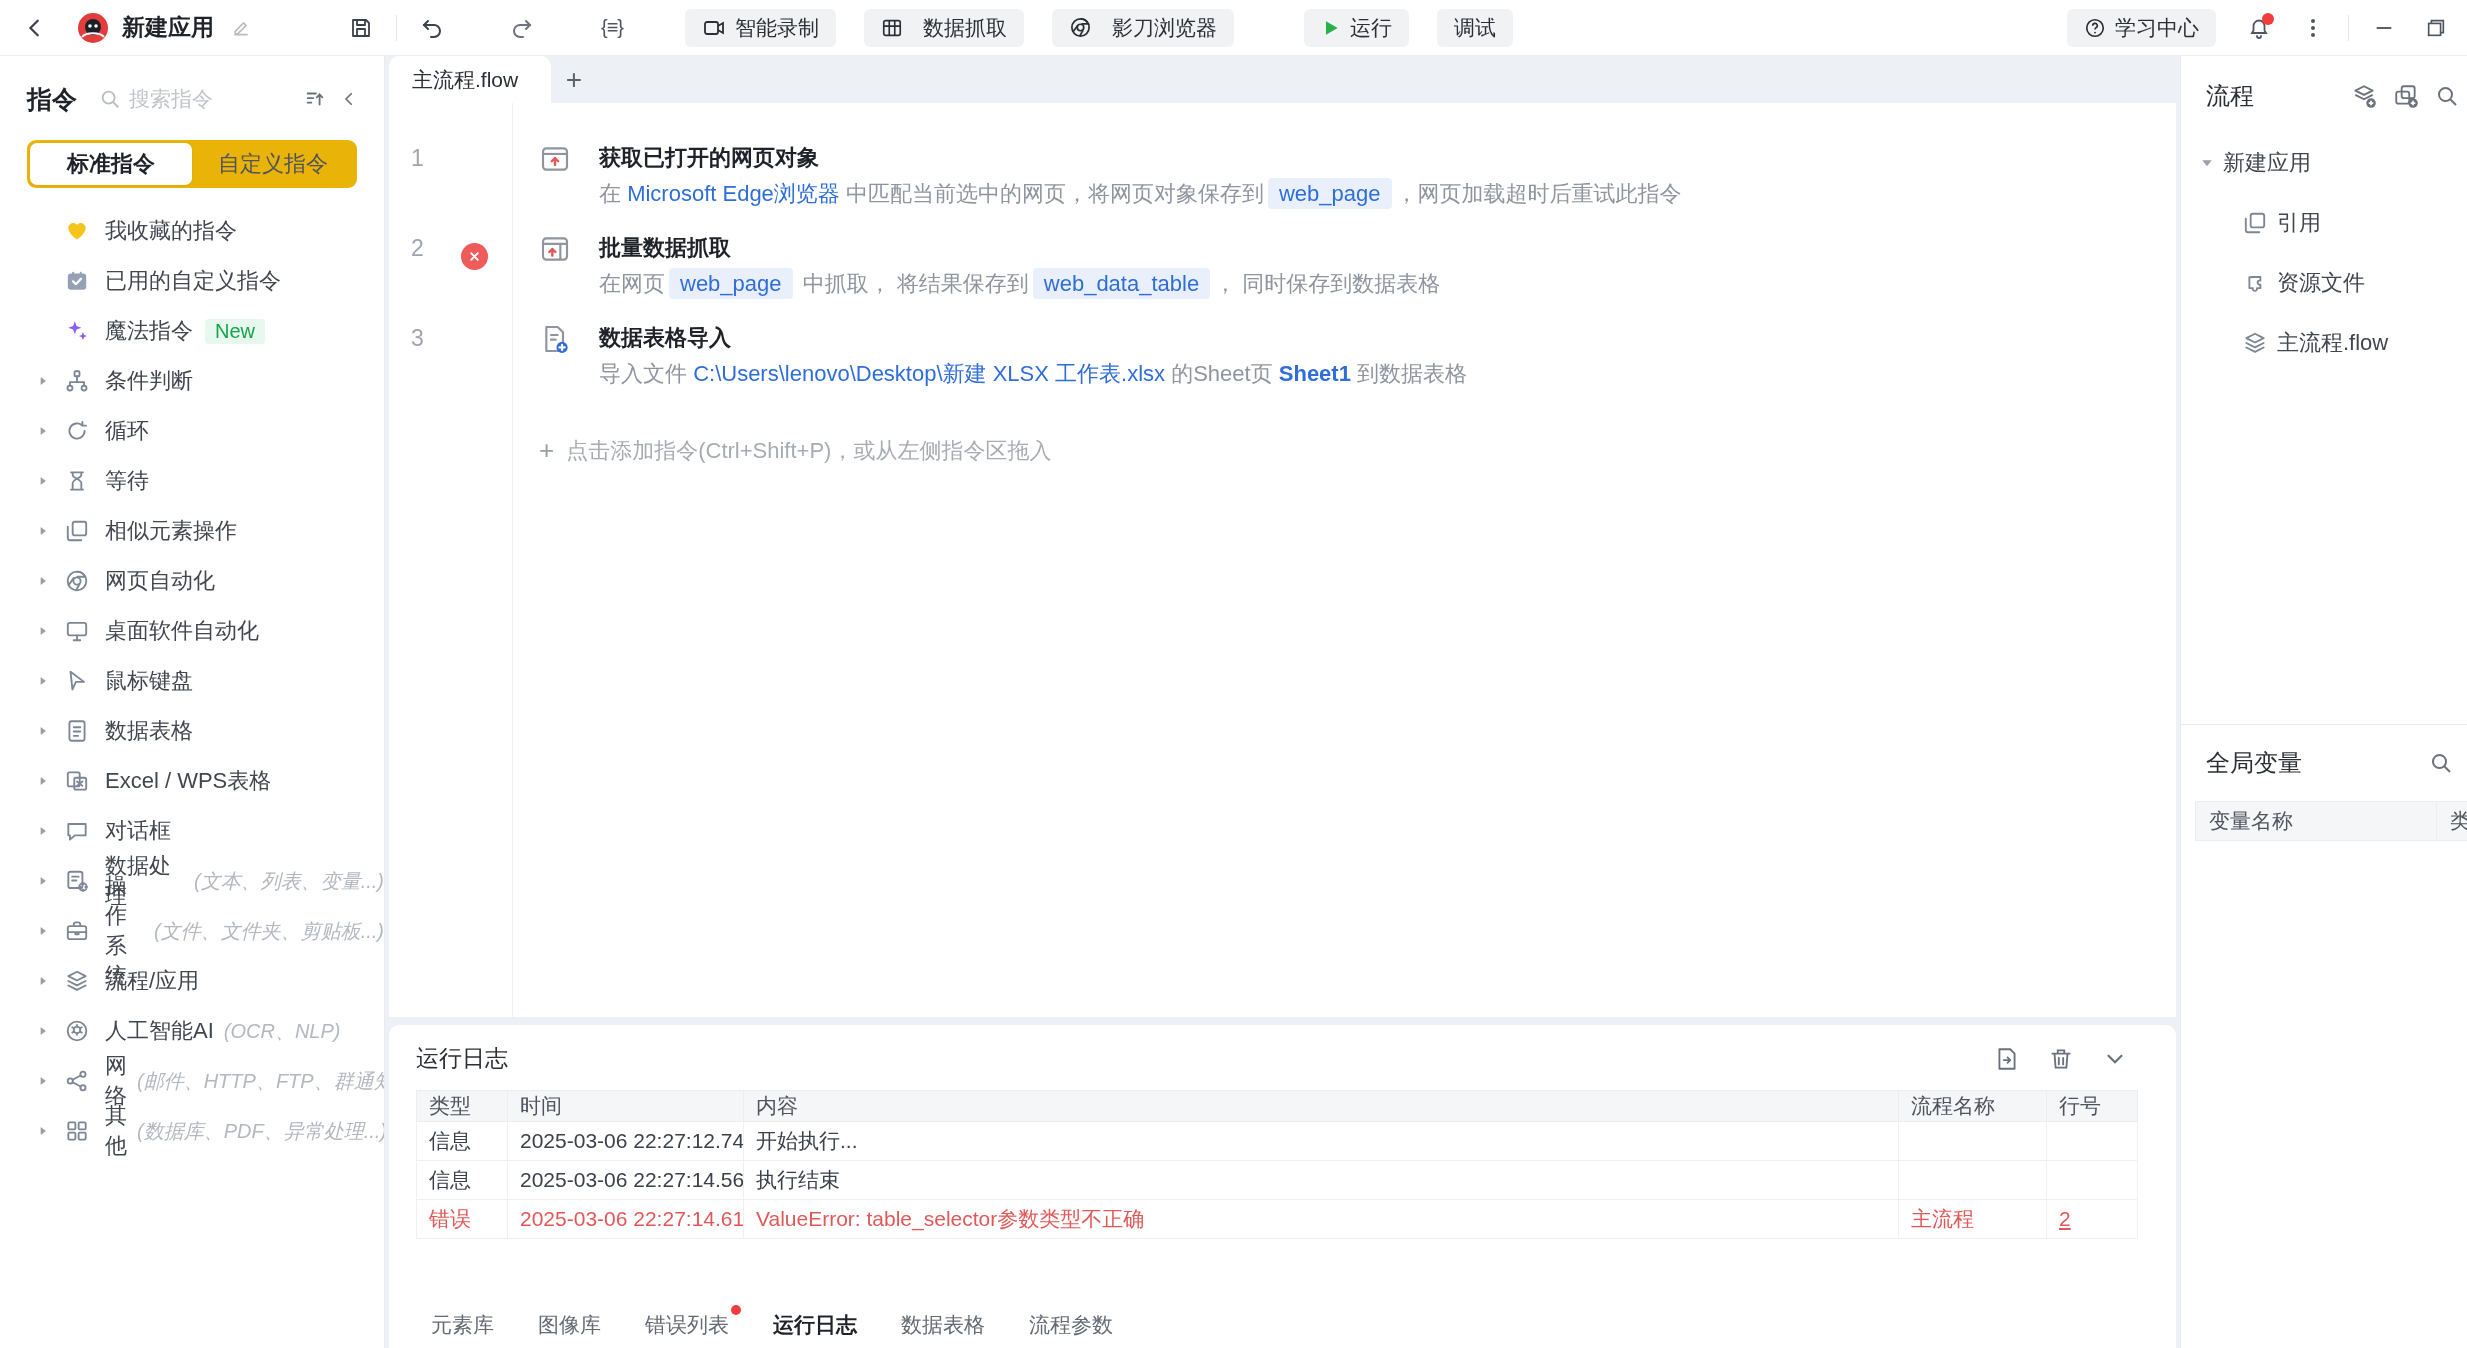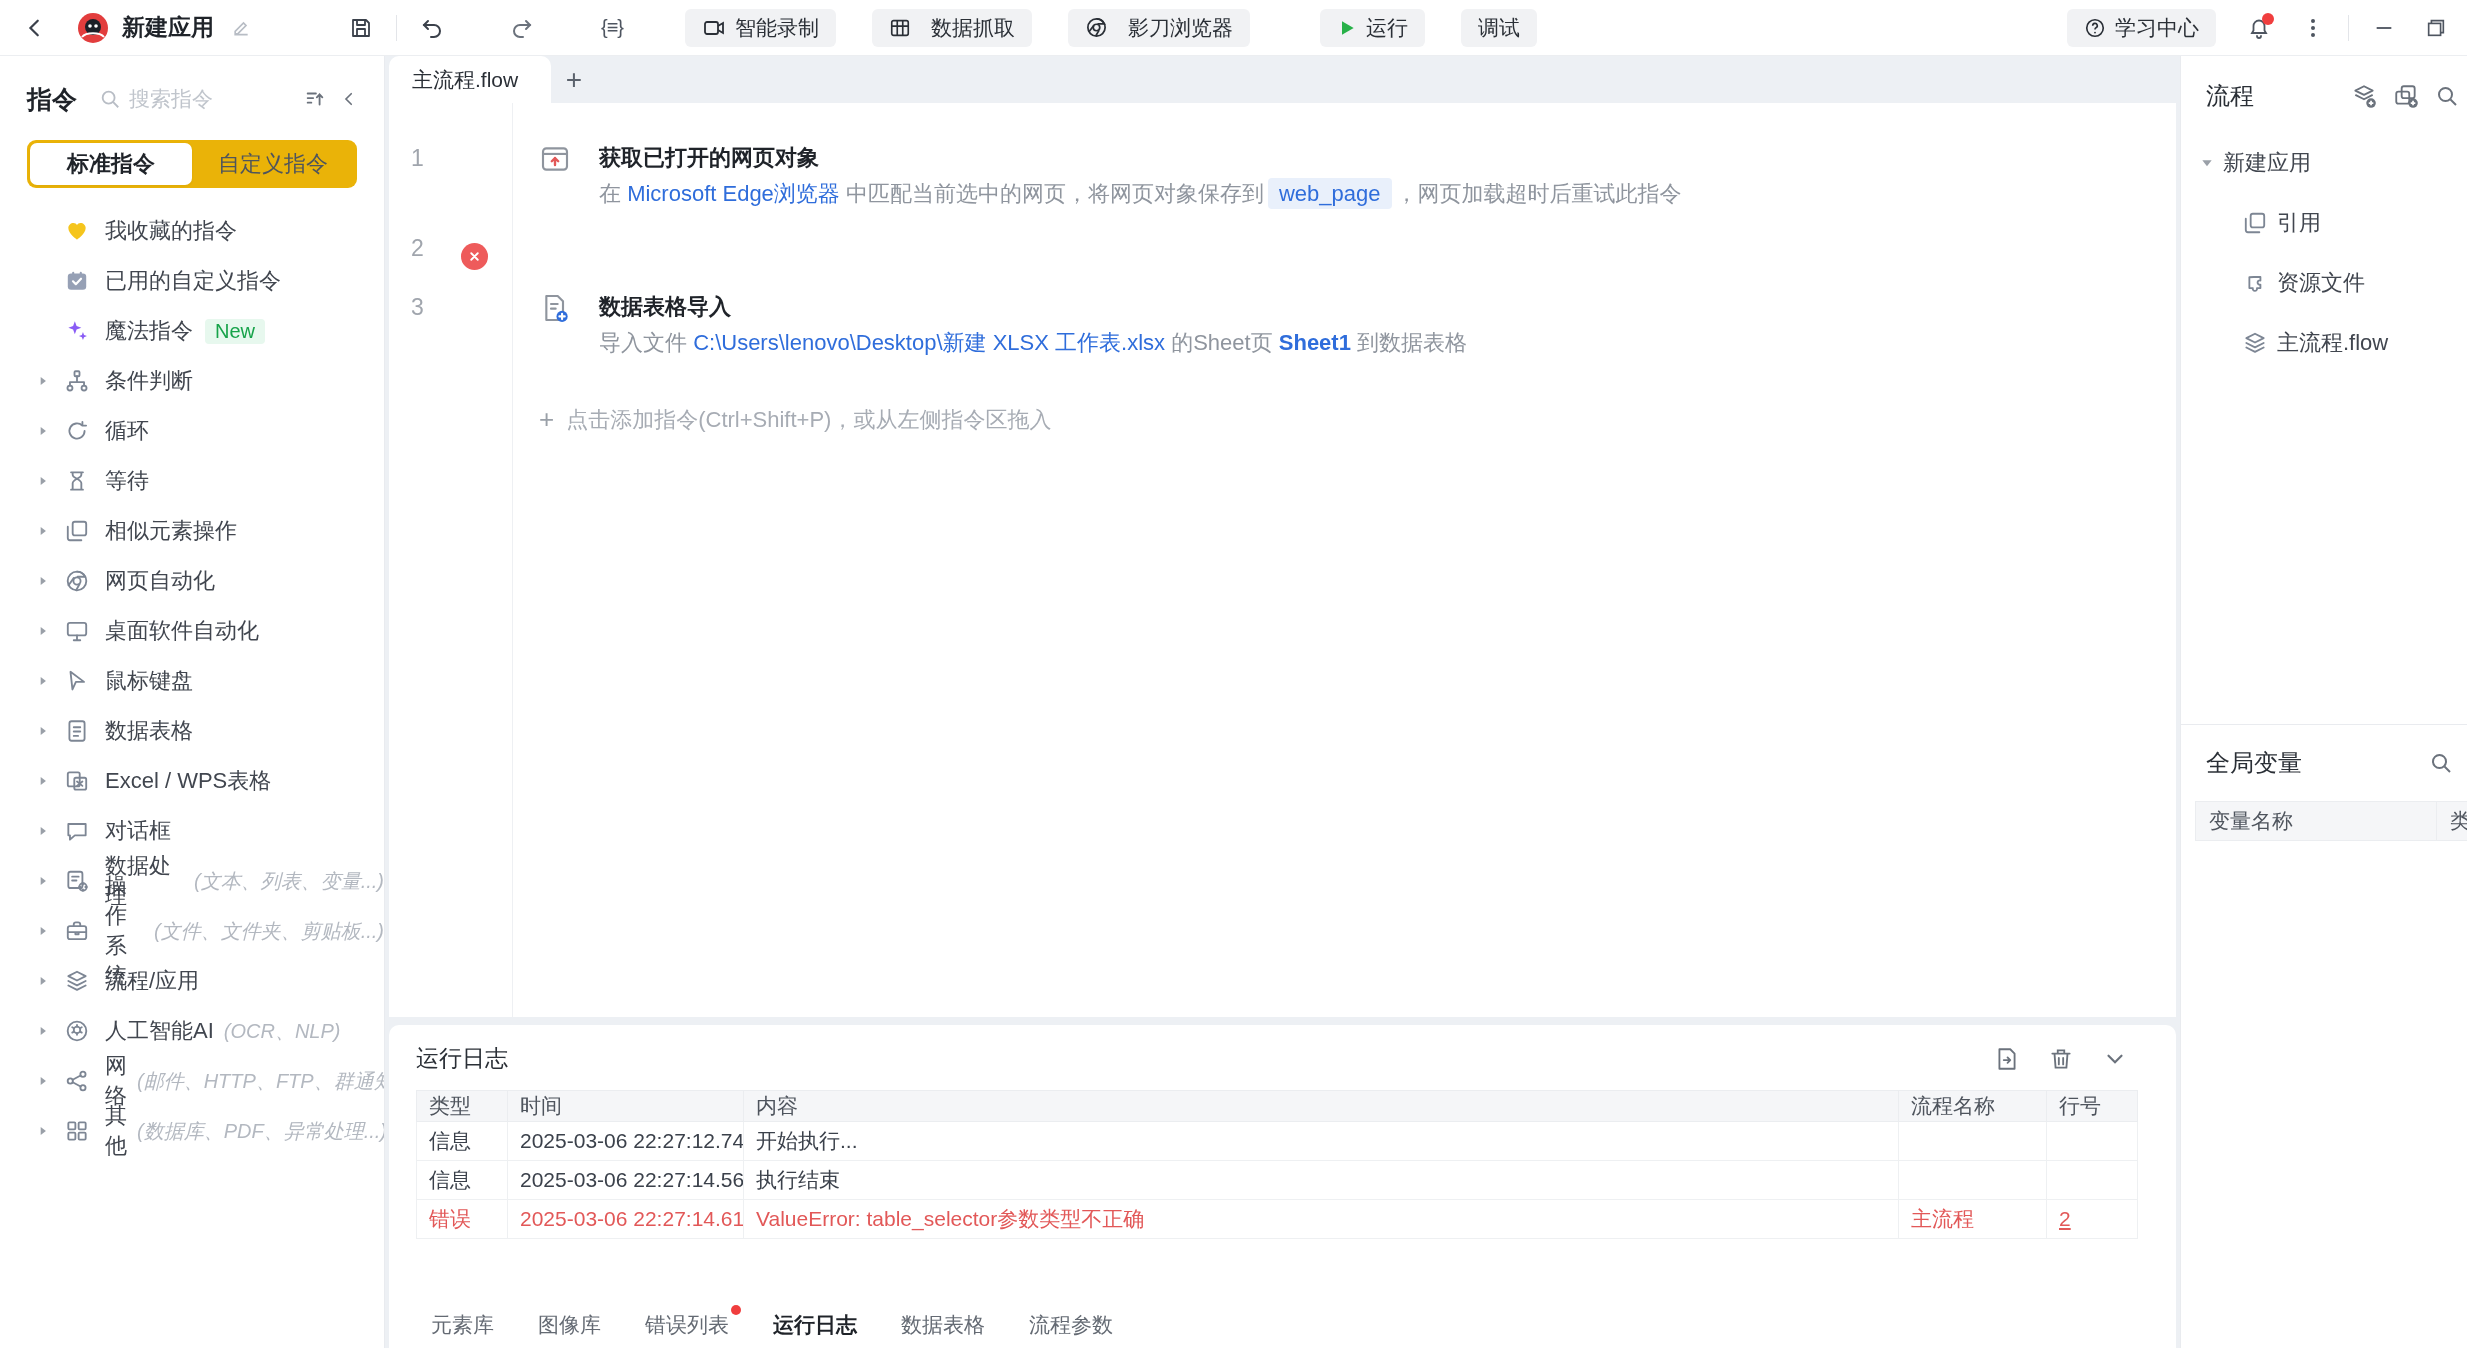--- a/index.html
+++ b/index.html
@@ -9,21 +9,21 @@
 
   
   .topbar { height:56px; background:#fff; border-bottom:1px solid #eceef1; display:flex; align-items:center; padding:0 14px 0 18px; flex:none; }
   .tb-icon { width:34px; height:34px; display:flex; align-items:center; justify-content:center; color:#4e5560; border-radius:6px; flex:none; }
   .tb-icon svg { display:block; }
   .logo { width:34px; height:34px; margin-left:24px; }
   .app-title { font-size:23px; font-weight:700; margin:0 10px 0 12px; }
   .divider { width:1px; height:26px; background:#e3e5e9; margin:0 18px; flex:none; }
   .tb-btn { height:38px; display:flex; align-items:center; gap:9px; background:#f1f2f4; border:none; border-radius:6px; padding:0 17px; font-size:21px; color:#2a2f36; font-family:inherit; flex:none; }
   .tb-btn svg { flex:none; }
-  .gap24 { margin-left:36px;gap:20px; } .gap56 { margin-left:56px; } .gap70 { margin-left:70px; }
+  .gap24 { margin-left:28px;gap:20px; } .gap56 { margin-left:56px; } .gap70 { margin-left:70px; }
   .braces { font-size:20px; color:#4e5560; letter-spacing:-1px; }
   .tb-right { margin-left:auto; display:flex; align-items:center; }
   .bell-wrap { position:relative; margin-left:26px; }
   .bell-dot { position:absolute; top:2px; right:2px; width:12px; height:12px; border-radius:50%; background:#f03e3e; }
 
   
   .body { flex:1; display:flex; min-height:0; }
 
   
   .sidebar { width:385px; background:#fff; flex:none; padding:26px 0 0 0; display:flex; flex-direction:column; border-right:1px solid #e9ebef; }
@@ -540,20 +540,33 @@
               </div>
             </div>
             <div class="step-row">
               <div class="step-gutter">
                 <span class="step-num">2</span>
                 <span class="err-badge">
                   <svg width="13" height="13" viewBox="0 0 24 24" stroke="#fff" stroke-width="3.4" stroke-linecap="round">
                     <path d="M6 6l12 12M18 6L6 18"></path>
                   </svg>
                 </span>
+              </div>
+              <div class="step-body">
+                <span class="step-ico">
+                  <svg width="32" height="32" viewBox="0 0 24 24" fill="none">
+                    <rect x="3" y="4" width="18" height="16" rx="2.5" stroke="#8f959e" stroke-width="1.6"></rect>
+                    <path d="M3 8.2h18M16 8.2V20" stroke="#8f959e" stroke-width="1.6"></path>
+                    <path d="M10 17v-5m0 0l-2.2 2.2M10 12l2.2 2.2" stroke="#e25858" stroke-width="1.8" stroke-linecap="round" stroke-linejoin="round"></path>
+                  </svg>
+                </span>
+                <div>
+                  <div class="step-title">批量数据抓取</div>
+                  <div class="step-desc">在网页<span class="chip">web_page</span> 中抓取， 将结果保存到<span class="chip">web_data_table</span>， 同时保存到数据表格</div>
+                </div>
               </div>
             </div>
             <div class="step-row">
               <div class="step-gutter">
                 <span class="step-num">3</span>
               </div>
               <div class="step-body">
                 <span class="step-ico">
                   <svg width="32" height="32" viewBox="0 0 24 24" fill="none">
                     <path d="M5.5 3h8.5l4 4v14H5.5z" stroke="#8f959e" stroke-width="1.6" stroke-linejoin="round"></path>

